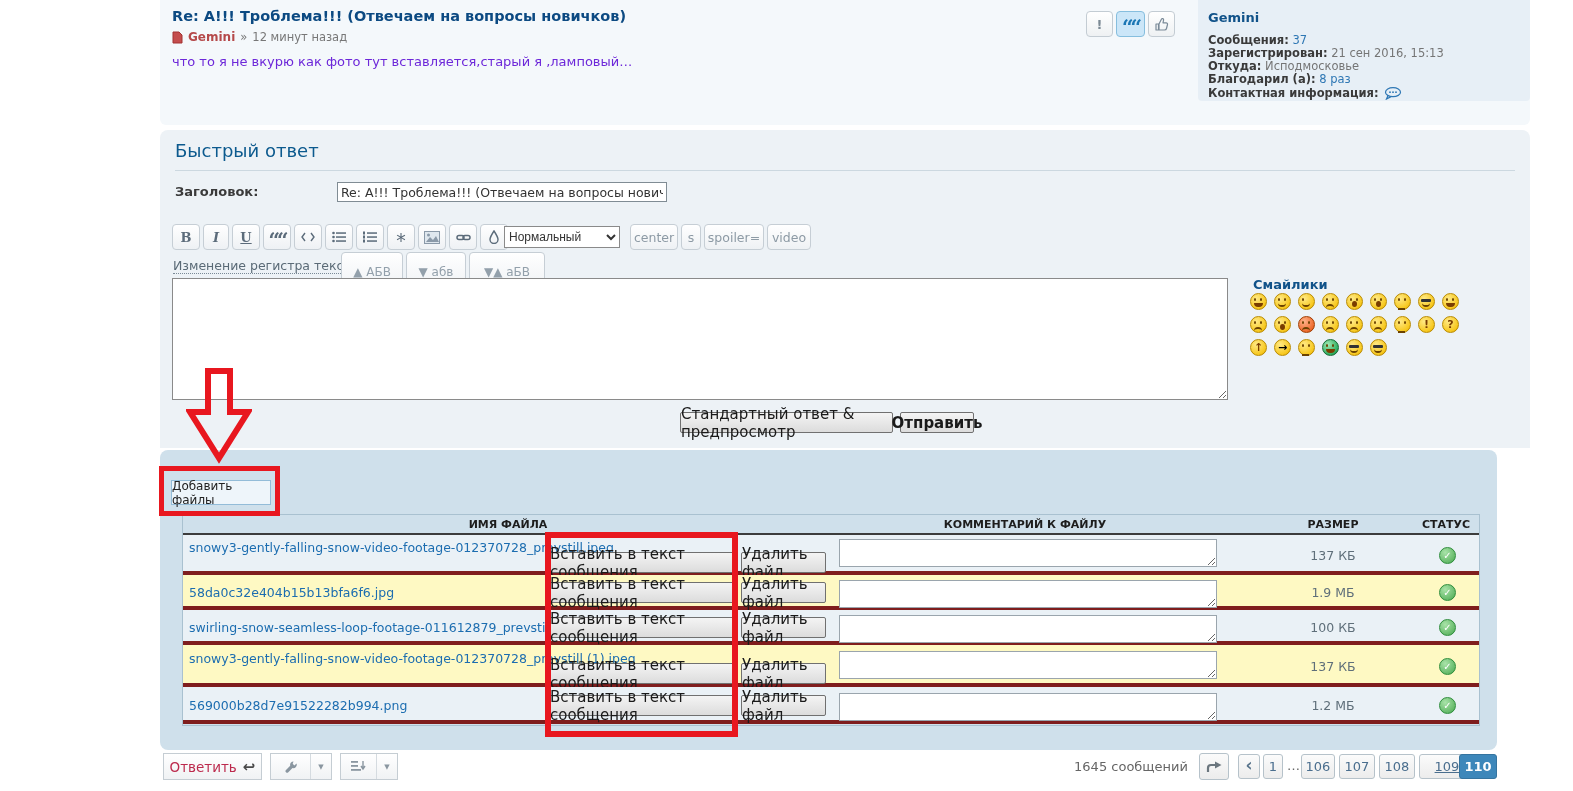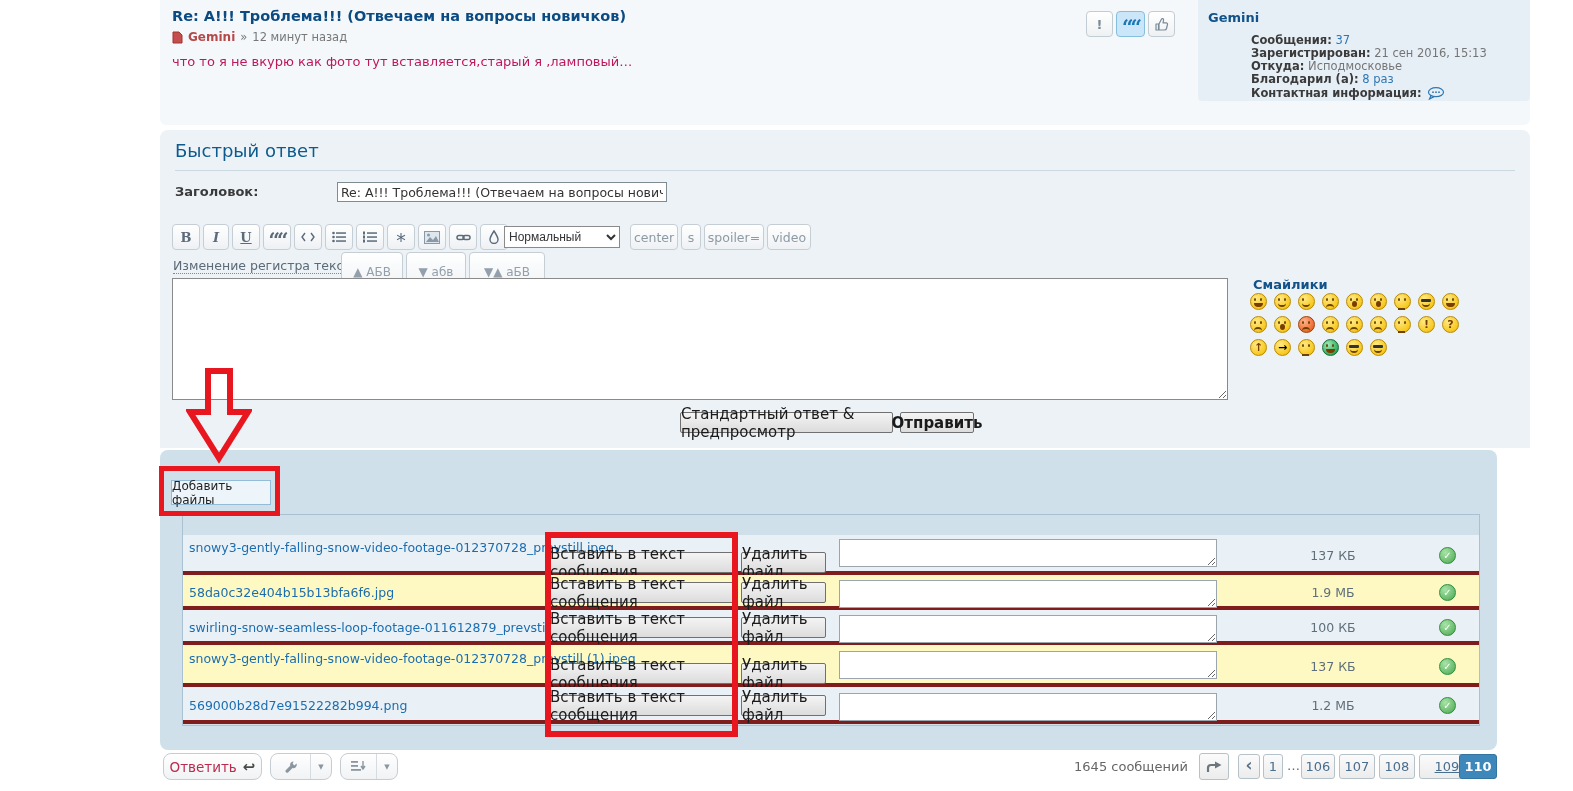--- a/index.html
+++ b/index.html
@@ -6,30 +6,30 @@
   #page{position:relative;width:1573px;height:791px;background:#fff;overflow:hidden;
         font-family:"DejaVu Sans","Liberation Sans",sans-serif;font-size:13px;color:#333;}
   .abs{position:absolute;}
 
   
   .post-panel{position:absolute;left:160px;top:0;width:1370px;height:125px;background:#f4f8fb;border-radius:0 0 6px 6px;}
   .profile-col{position:absolute;left:1038px;top:0;width:332px;height:101px;background:#e7eff6;border-radius:0 0 4px 4px;}
   .post-title{position:absolute;left:12px;top:8px;font-size:14.5px;font-weight:bold;color:#0c4a82;}
   .author-line{position:absolute;left:12px;top:30px;font-size:11.5px;color:#777;display:flex;align-items:center;gap:5px;}
   .author-name{color:#b5494a;font-weight:bold;font-size:12px;}
-  .post-body{position:absolute;left:12px;top:54px;font-size:13px;color:#be185d;}
+  .post-body{position:absolute;left:12px;top:54px;font-size:13px;color:#6d28d9;}
   .act{position:absolute;top:11px;height:26px;box-sizing:border-box;border:1px solid #c3ccd3;border-radius:4px;
        background:linear-gradient(#ffffff,#eef1f3);display:flex;align-items:center;justify-content:center;
        font-weight:bold;color:#7c8a95;cursor:pointer;}
   .act.quote{background:#cbe6f8;border-color:#86bede;color:#1c77b5;}
   .i-quote66::after{content:"\201C\201C";font-family:"DejaVu Serif","Liberation Serif",serif;font-weight:bold;
        font-size:20px;line-height:4px;letter-spacing:-3px;position:relative;top:5px;}
   .profile-name{position:absolute;left:1048px;top:10px;font-weight:bold;color:#105289;font-size:13px;}
   .pline{position:absolute;left:1048px;font-size:11.5px;color:#333;white-space:nowrap;}
-  .pline b{color:#3a3a3a;margin-left:43px;}
+  .pline b{color:#3a3a3a;}
   .pline .v{color:#757575;} .pline .vl{color:#2e77b4;}
 
   
   .qr-panel{position:absolute;left:160px;top:130px;width:1370px;height:318px;background:#edf2f6;border-radius:8px 8px 0 0;}
   .qr-head{position:absolute;left:15px;top:10px;font-size:18px;color:#0c5a8e;}
   .qr-rule{position:absolute;left:15px;top:40px;width:1340px;border-top:1px solid #ccd8e0;}
   .subj-label{position:absolute;left:15px;top:54px;font-weight:bold;font-size:13px;color:#3a3a3a;}
   .subj-input{position:absolute;left:177px;top:52px;width:322px;height:16px;border:1px solid #808c94;background:#fff;
        font:12.5px "DejaVu Sans","Liberation Sans",sans-serif;color:#333;padding:1px 3px;}
   .tbtn{position:absolute;top:94px;height:26px;box-sizing:border-box;border:1px solid #c6ced5;border-radius:4px;
@@ -87,21 +87,21 @@
   .fsize{position:absolute;left:1095px;width:110px;text-align:center;font-size:12.5px;color:#5f6f7a;}
   .ok{position:absolute;left:1256px;width:15px;height:15px;border-radius:50%;
        background:radial-gradient(circle at 35% 30%,#a8e3a8,#49a84f);border:1px solid #2e8d3c;color:#fff;
        display:flex;align-items:center;justify-content:center;}
   .ok::after{content:"✓";font-size:10px;font-weight:bold;}
 
   
   .red-rect{position:absolute;border:5px solid #e8171f;box-sizing:border-box;pointer-events:none;}
 
   
-  .foot-btn{position:absolute;top:753px;height:27px;box-sizing:border-box;border:1px solid #c5cdd3;border-radius:8px;
+  .foot-btn{position:absolute;top:753px;height:27px;box-sizing:border-box;border:1px solid #c5cdd3;border-radius:0;
        background:linear-gradient(#ffffff,#f0f2f4);display:flex;align-items:center;justify-content:center;gap:6px;cursor:pointer;}
   .reply-label{color:#bc2a4d;font-size:13.5px;}
   .i-reply::after{content:"↩";font-weight:bold;color:#4a4a4a;font-size:15px;}
   .caret::after{content:"▼";font-size:7px;color:#8a96a0;}
   .split{border-left:1px solid #d5dbe0;height:100%;display:flex;align-items:center;justify-content:center;width:20px;}
   .total{position:absolute;top:759px;left:1063px;width:125px;text-align:right;font-size:13px;color:#666;}
   .pg{position:absolute;top:754px;height:25px;box-sizing:border-box;border:1px solid #b6c2ca;border-radius:3px;
        background:linear-gradient(#fbfbfb,#ececec);color:#4a6e8e;font-size:13px;display:flex;align-items:center;justify-content:center;cursor:pointer;}
   .pg.active{background:#3d87ba;color:#fff;border-color:#35749f;font-weight:bold;}
   .ellip{position:absolute;top:758px;left:1287px;color:#666;}
@@ -265,20 +265,26 @@
     </div>
 
     <div class="fbtn" style="left:520px;top:282px;width:213px;height:21px;">Стандартный ответ &amp; предпросмотр</div>
     <div class="fbtn" style="left:740px;top:282px;width:74px;height:21px;font-weight:bold;">Отправить</div>
   </div>
 
   <div class="att-panel">
     <div class="add-btn">Добавить файлы</div>
 
     <div class="ftable">
+      <div class="fhead">
+        <span class="fh" style="left:0;width:650px;">ИМЯ ФАЙЛА</span>
+        <span class="fh" style="left:656px;width:372px;">КОММЕНТАРИЙ К ФАЙЛУ</span>
+        <span class="fh" style="left:1095px;width:110px;">РАЗМЕР</span>
+        <span class="fh" style="left:1228px;width:70px;">СТАТУС</span>
+      </div>
 
       <div class="frow r-light" style="top:20px;height:40px;">
         <span class="fname" style="top:5px;">snowy3-gently-falling-snow-video-footage-012370728_prevstill.jpeg</span>
         <div class="fbtn rowbtn" style="left:366px;top:17px;width:187px;">Вставить в текст сообщения</div>
         <div class="fbtn rowbtn" style="left:558px;top:17px;width:85px;">Удалить файл</div>
         <textarea class="cmt" style="top: 4px;"></textarea>
         <span class="fsize" style="top:13px;">137 КБ</span>
         <span class="ok" style="top:12px;"></span>
       </div>
 

